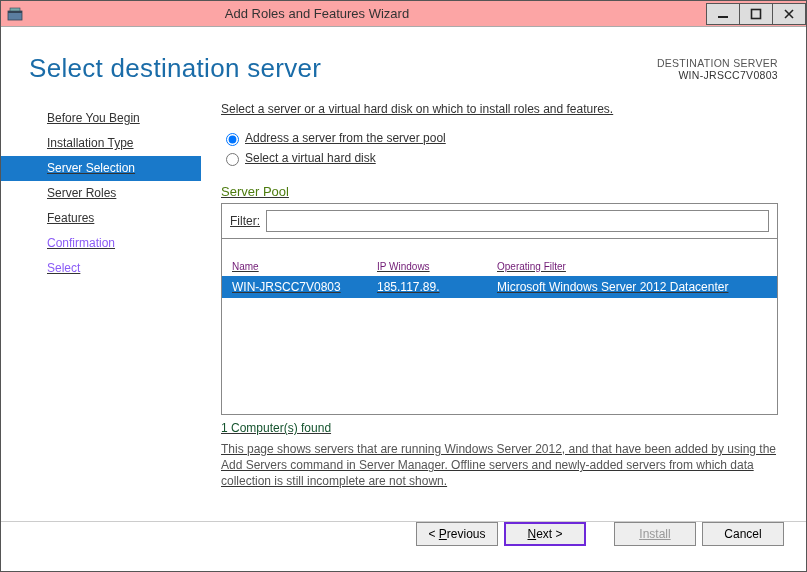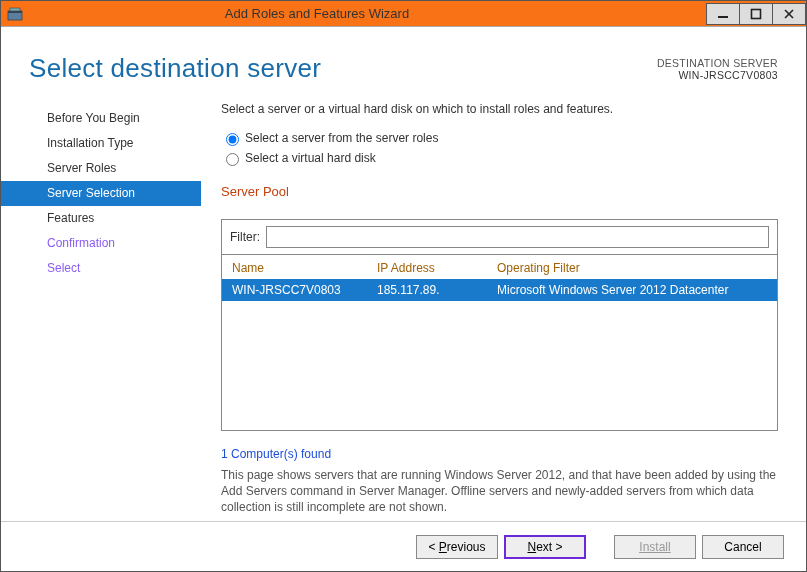--- a/index.html
+++ b/index.html
@@ -11,21 +11,21 @@
     color: #333;
     width: 807px;
     height: 572px;
     border: 1px solid #555;
     position: relative;
     overflow: hidden;
   }
   
   .titlebar {
     height: 26px;
-    background: #f97316;
+    background: #fca5a5;
     border-bottom: 1px solid #aaa;
     display: flex;
     align-items: center;
     justify-content: space-between;
   }
   .titlebar .icon-box {
     width: 24px; height: 24px;
     display:flex;align-items:center;justify-content:center;
     margin-left:2px;
   }
@@ -79,20 +79,21 @@
   }
   .dest-label { color:#555; }
   .dest-server { color:#333; }
 
   
   .middle {
     display:flex;
     flex: 1;
     padding: 18px 28px 0 0;
     overflow:hidden;
+    text-decoration:underline;
   }
   .sidebar {
     width: 200px;
     flex-shrink:0;
     padding-top: 4px;
   }
   .side-item {
     padding: 4px 0 4px 46px;
     font-size: 12px;
     color: #333;
@@ -110,21 +111,21 @@
     padding-left: 20px;
     display:flex;
     flex-direction:column;
     font-size: 12px;
     color:#333;
   }
   .instruction { margin-bottom: 14px; color:#333; }
   .radio-row { display:flex; align-items:center; margin-bottom:4px; }
   .radio-row input { margin-right:6px; }
 
-  .pool-label { margin-top: 14px; font-size:13px; color:#c2410c; margin-bottom:20px; }
+  .pool-label { margin-top: 14px; font-size:13px; color:#4d7c0f; margin-bottom:4px; }
   .pool-box {
     border: 1px solid #888;
     display:flex;
     flex-direction:column;
     height: 212px;
   }
   .filter-row {
     display:flex;align-items:center;
     border-bottom:1px solid #888;
     padding:6px 8px;
@@ -135,44 +136,45 @@
     flex:1;
     height: 22px;
     border:1px solid #888;
     padding: 2px 4px;
     font-family:inherit;font-size:12px;
     background:#fff;
   }
   .col-headers {
     display:flex;
     padding: 6px 10px 4px 10px;
-    color: #a16207;
-    font-size:12px;
+    color: #701a75;
+    font-size:10px;
+    margin-top:16px;
   }
   .col-name { width: 145px; }
   .col-ip { width: 120px; }
   .col-os { flex:1; }
   .row-selected {
     display:flex;
     padding: 4px 10px;
     background: #1979ca;
     color: #fff;
     font-size:12px;
   }
   .rows-area { flex:1; background:#fff; }
 
-  .found-text { margin-top: 16px; color:#1d4ed8; font-size:12px; }
+  .found-text { margin-top: 6px; color:#14532d; font-size:12px; }
   .help-text { margin-top: 6px; color:#555; font-size:12px; line-height:1.35; }
 
   
   .footer {
     border-top: 1px solid #ccc;
     height: 50px;
     display:flex;
-    align-items:center;
+    align-items:flex-start;
     justify-content:flex-end;
     gap: 6px;
     padding-right: 22px;
   }
   .btn {
     min-width: 82px;
     height: 24px;
     border: 1px solid #888;
     background: #eee;
     font-family:inherit;
@@ -224,49 +226,49 @@
     <div class="dest-box">
       <div class="dest-label">DESTINATION SERVER</div>
       <div class="dest-server">WIN-JRSCC7V0803</div>
     </div>
   </div>
 
   <div class="middle">
     <div class="sidebar">
       <div class="side-item">Before You Begin</div>
       <div class="side-item">Installation Type</div>
+      <div class="side-item active">Server Selection</div>
       <div class="side-item">Server Roles</div>
-      <div class="side-item active">Server Selection</div>
       <div class="side-item">Features</div>
       <div class="side-item disabled">Confirmation</div>
       <div class="side-item disabled">Select</div>
     </div>
 
     <div class="main">
       <div class="instruction">Select a server or a virtual hard disk on which to install roles and features.</div>
 
       <label class="radio-row">
         <input type="radio" name="dest" checked="" style="">
-        <span>Select a server from the server roles</span>
+        <span>Address a server from the server pool</span>
       </label>
       <label class="radio-row">
         <input type="radio" name="dest" style="">
         <span>Select a virtual hard disk</span>
       </label>
 
       <div class="pool-label">Server Pool</div>
 
       <div class="pool-box">
         <div class="filter-row">
           <label>Filter:</label>
           <input class="filter-input" type="text" value="" style="">
         </div>
         <div class="col-headers">
           <div class="col-name">Name</div>
-          <div class="col-ip">IP Address</div>
+          <div class="col-ip">IP Windows</div>
           <div class="col-os">Operating Filter</div>
         </div>
         <div class="row-selected">
           <div class="col-name">WIN-JRSCC7V0803</div>
           <div class="col-ip">185.117.89.</div>
           <div class="col-os">Microsoft Windows Server 2012 Datacenter</div>
         </div>
         <div class="rows-area"></div>
       </div>
 

